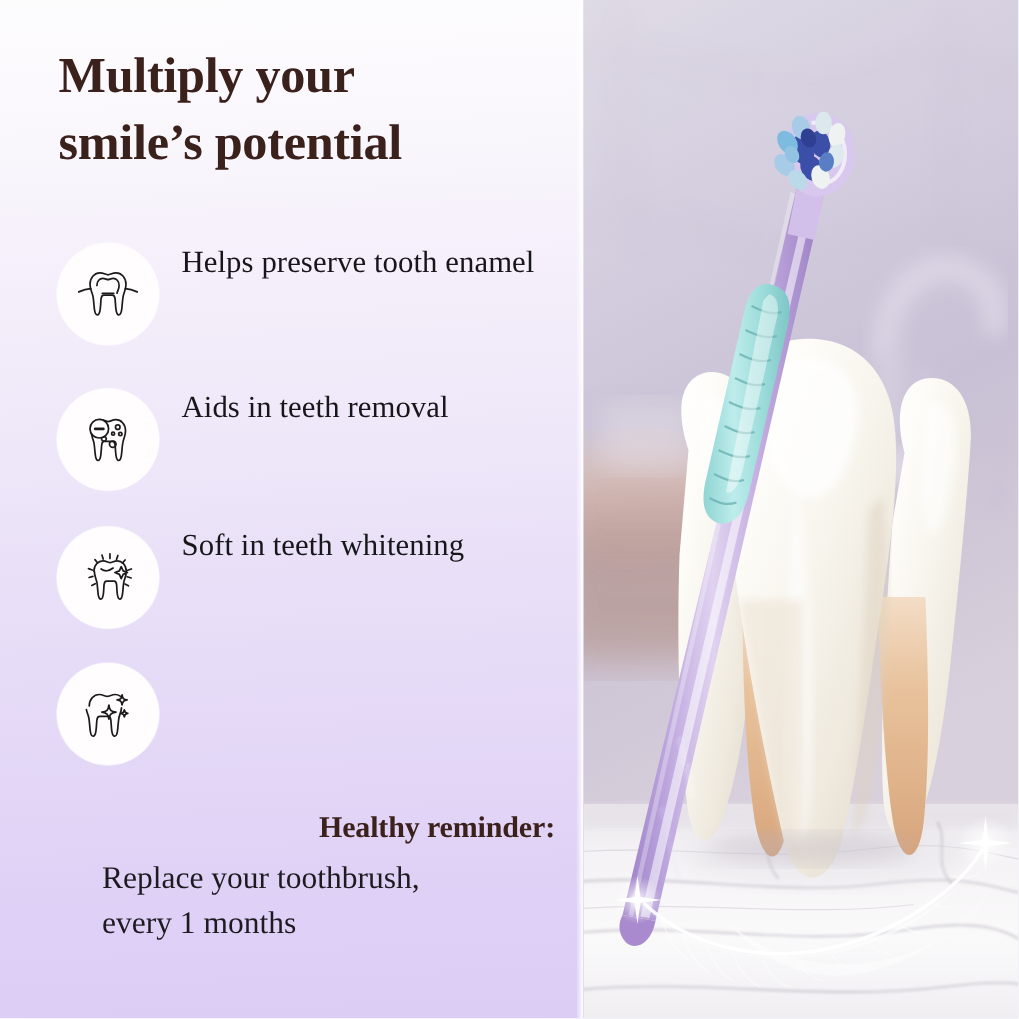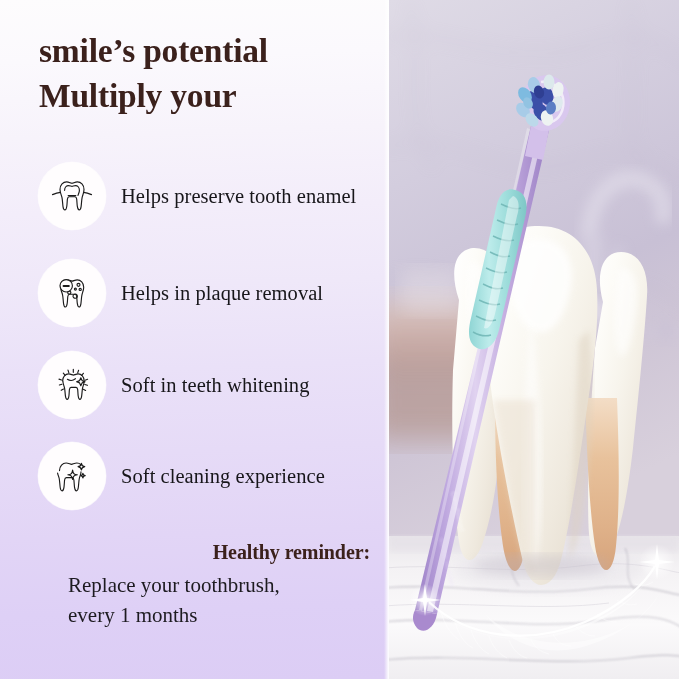--- a/index.html
+++ b/index.html
@@ -47,21 +47,21 @@
     font-size:33.5px;
     line-height:45px;
     font-weight:700;
     letter-spacing:-.2px;
   }
   #headline .ln { display:block; white-space:nowrap; }
 
   
   .feature {
     position:absolute; left:38px; width:348px;
-    display:flex; align-items:center;
+    display:flex; 
   }
   .fcircle {
     flex:0 0 68px; width:68px; height:68px; border-radius:50%;
     background:#fffdfe;
     display:flex; align-items:center; justify-content:center;
     box-shadow:0 0 0 .5px rgba(255,255,255,.6);
   }
   .fcircle svg { display:block; }
   .ftext {
     margin-left:15px;
@@ -99,22 +99,22 @@
   #photo svg { display:block; width:290px; height:679px; }
 </style>
 </head>
 <body>
 
 <div id="card">
 
   <section id="left">
 
     <h1 id="headline">
+      <span class="ln">Multiply your</span>
       <span class="ln">smile’s potential</span>
-      <span class="ln">Multiply your</span>
     </h1>
 
     <div class="feature" id="f0">
       <div class="fcircle">
         <span>
           <svg width="44" height="44" viewBox="0 0 44 44" fill="none" stroke="#1b1b1b" stroke-width="1.15" stroke-linecap="round" stroke-linejoin="round">
             <path d="M10 15.5c0-4.6 3.2-7.6 6.6-7.6 2.4 0 4.1 1.3 5.4 1.3s3-1.3 5.4-1.3c3.4 0 6.6 3 6.6 7.6 0 3.4-1.3 5.2-1.9 8.1-.5 2.4-.6 6.2-1 9-.3 2.1-.9 3.3-1.9 3.3-1.2 0-1.6-1.5-1.9-3.7-.3-2.3-.4-5.4-.6-7.1-.2-1.6-.9-2.4-1.8-2.4h-5.7c-.9 0-1.6.8-1.8 2.4-.2 1.7-.3 4.8-.6 7.1-.3 2.2-.7 3.7-1.9 3.7-1 0-1.6-1.2-1.9-3.3-.4-2.8-.5-6.6-1-9-.6-2.9-2-4.7-2-8.1z"></path>
             <path d="M14.6 16.3c0-2.9 1.9-4.7 3.9-4.7 1.5 0 2.6.8 3.5 .8s2-.8 3.5-.8c2 0 3.9 1.8 3.9 4.7 0 2.3-1 3.3-1.4 5.2"></path>
             <path d="M18.2 21.6h7.6"></path>
             <path d="M2.5 20.6c3.4-1.5 5.6-2 8-2.2"></path>
@@ -133,21 +133,21 @@
             <circle cx="28.5" cy="13.8" r="1.5"></circle>
             <circle cx="30.2" cy="18.4" r="1.1"></circle>
             <circle cx="25.4" cy="18.1" r="1"></circle>
             <path d="M24.4 23.2c1.2-.5 2.6.2 2.9 1.4.3 1.3-.6 2.4-1.8 2.6-1.3.2-2.4-.7-2.5-1.9-.1-1 .5-1.8 1.4-2.1z"></path>
             <path d="M18.6 20.2c.9-.4 1.9.1 2.2 1 .2.9-.4 1.8-1.3 1.9-.9.1-1.8-.5-1.8-1.4 0-.7.4-1.3.9-1.5z"></path>
             <circle cx="16.2" cy="14.8" r="6.2" fill="#fffdfe"></circle>
             <rect x="12.6" y="14" width="7.2" height="1.9" rx=".9" fill="#1b1b1b" stroke="none"></rect>
           </svg>
         </span>
       </div>
-      <div class="ftext">Helps in plaque removal</div>
+      <div class="ftext">Aids in teeth removal</div>
     </div>
 
     <div class="feature" id="f2">
       <div class="fcircle">
         <span>
           <svg width="44" height="44" viewBox="0 0 44 44" fill="none" stroke="#1b1b1b" stroke-width="1.15" stroke-linecap="round" stroke-linejoin="round">
             <path d="M12.6 17.9c0-4.2 2.9-7 6-7 2.1 0 3.7 1.2 4.8 1.2s2.7-1.2 4.8-1.2c3.1 0 6 2.8 6 7 0 3.1-1.2 4.8-1.7 7.4-.4 2.2-.5 5.6-.9 8.1-.3 1.9-.8 3-1.7 3-1.1 0-1.4-1.3-1.7-3.4-.3-2.1-.3-4.8-.5-6.4-.2-1.4-.8-2.2-1.6-2.2h-5.1c-.8 0-1.4.8-1.6 2.2-.2 1.6-.2 4.3-.5 6.4-.3 2.1-.6 3.4-1.7 3.4-.9 0-1.4-1.1-1.7-3-.4-2.5-.5-5.9-.9-8.1-.5-2.6-1.7-4.3-1.7-7.4z"></path>
             <path d="M17.4 16.3c1.3.9 2.6 1.3 3.9 1.2 1.5-.1 2.8-.8 4.1-1.8"></path>
             <path d="M30.8 14.8l1.3 2.8 2.9 1.1-2.9 1.2-1.3 2.8-1.2-2.8-3-1.2 3-1.1z" fill="none"></path>
             <path d="M23.3 6.2v3.1M18 7.1l.8 2.6M28.6 7.3l-.9 2.6M13.3 10.1l1.7 2.1M33.4 10.3l-1.8 2.1"></path>
@@ -163,21 +163,20 @@
         <span>
           <svg width="44" height="44" viewBox="0 0 44 44" fill="none" stroke="#1b1b1b" stroke-width="1.15" stroke-linecap="round" stroke-linejoin="round">
             <path d="M9.5 16.6c0-4.6 3.2-7.6 6.6-7.6 2.4 0 4.1 1.3 5.4 1.3s3-1.3 5.4-1.3c1.5 0 2.9.6 4 1.6"></path>
             <path d="M31 17.9c-.1 2.6-1.2 4.2-1.7 6.6-.5 2.4-.6 6.2-1 9-.3 2.1-.9 3.3-1.9 3.3-1.2 0-1.6-1.5-1.9-3.7-.3-2.3-.4-5.4-.6-7.1-.2-1.6-.9-2.4-1.8-2.4h-5.7c-.9 0-1.6.8-1.8 2.4-.2 1.7-.3 4.8-.6 7.1-.3 2.2-.7 3.7-1.9 3.7-1 0-1.6-1.2-1.9-3.3-.4-2.8-.5-6.6-1-9-.4-2-1.3-3.5-1.6-5.4"></path>
             <path d="M22.6 16.1c.45 3.35 1.35 4.25 4.7 4.7-3.35.45-4.25 1.35-4.7 4.7-.45-3.35-1.35-4.25-4.7-4.7 3.35-.45 4.25-1.35 4.7-4.7z"></path>
             <path d="M31.4 9.3c.32 2.38.96 3.02 3.34 3.34-2.38.32-3.02.96-3.34 3.34-.32-2.38-.96-3.02-3.34-3.34 2.38-.32 3.02-.96 3.34-3.34z"></path>
             <path d="M32.9 19.3c.22 1.65.67 2.1 2.32 2.32-1.65.22-2.1.67-2.32 2.32-.22-1.65-.67-2.1-2.32-2.32 1.65-.22 2.1-.67 2.32-2.32z"></path>
           </svg>
         </span>
       </div>
-      <div class="ftext">Soft cleaning experience</div>
     </div>
 
     <div id="reminder">
       <div class="rtitle">Healthy reminder:</div>
       <div class="rbody">
         <span>Replace your toothbrush,</span>
         <span>every 1 months</span>
       </div>
     </div>
   </section>

